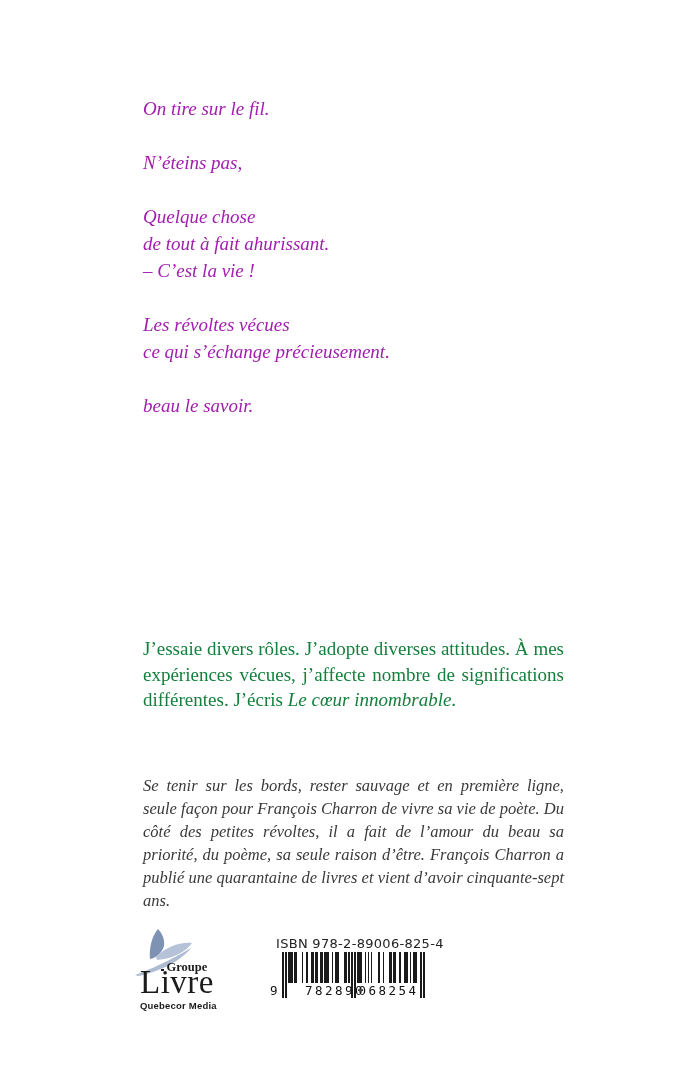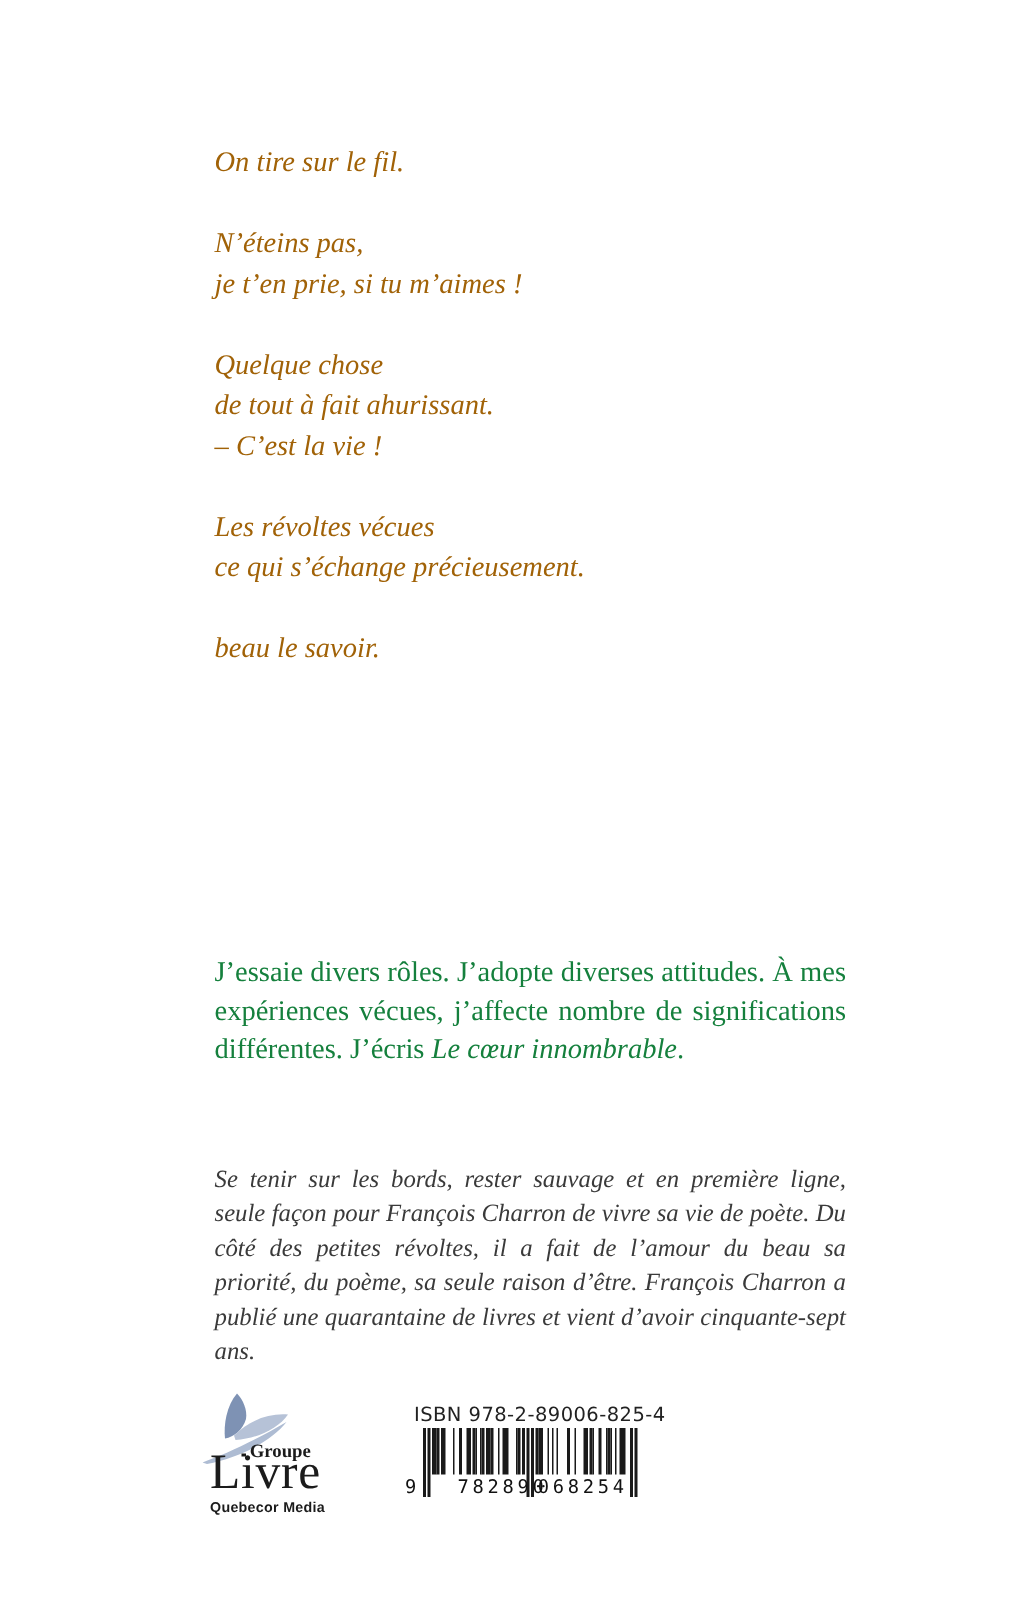--- a/index.html
+++ b/index.html
@@ -4,21 +4,21 @@
 <style>
   html,body{margin:0;padding:0;background:#ffffff;}
   .page{
     position:relative;width:680px;height:1071px;background:#ffffff;
     font-family:"Liberation Serif","DejaVu Serif",serif;color:#353535;
     overflow:hidden;
   }
   
   .poem{
     position:absolute;left:143px;top:95px;width:440px;
-    font-style:italic;font-size:19px;line-height:27px;color:#a16207;
+    font-style:italic;font-size:19px;line-height:27px;color:#a21caf;
   }
   .stanza{margin:0 0 27px 0;}
   .poem-line{white-space:nowrap;}
   
   .para1{
     position:absolute;left:143px;top:636px;width:421px;margin:0;
     font-size:19px;line-height:25.5px;text-align:justify;color:#15803d;
   }
   .para1 .book-title{font-style:italic;}
   
@@ -70,21 +70,20 @@
 <body>
 
 <div class="page">
 
   <div class="poem" id="poem">
       <div class="stanza">
         <div class="poem-line">On tire sur le fil.</div>
       </div>
       <div class="stanza">
         <div class="poem-line">N’éteins pas,</div>
-        <div class="poem-line">je t’en prie, si tu m’aimes !</div>
       </div>
       <div class="stanza">
         <div class="poem-line">Quelque chose</div>
         <div class="poem-line">de tout à fait ahurissant.</div>
         <div class="poem-line">– C’est la vie !</div>
       </div>
       <div class="stanza">
         <div class="poem-line">Les révoltes vécues</div>
         <div class="poem-line">ce qui s’échange précieusement.</div>
       </div>

